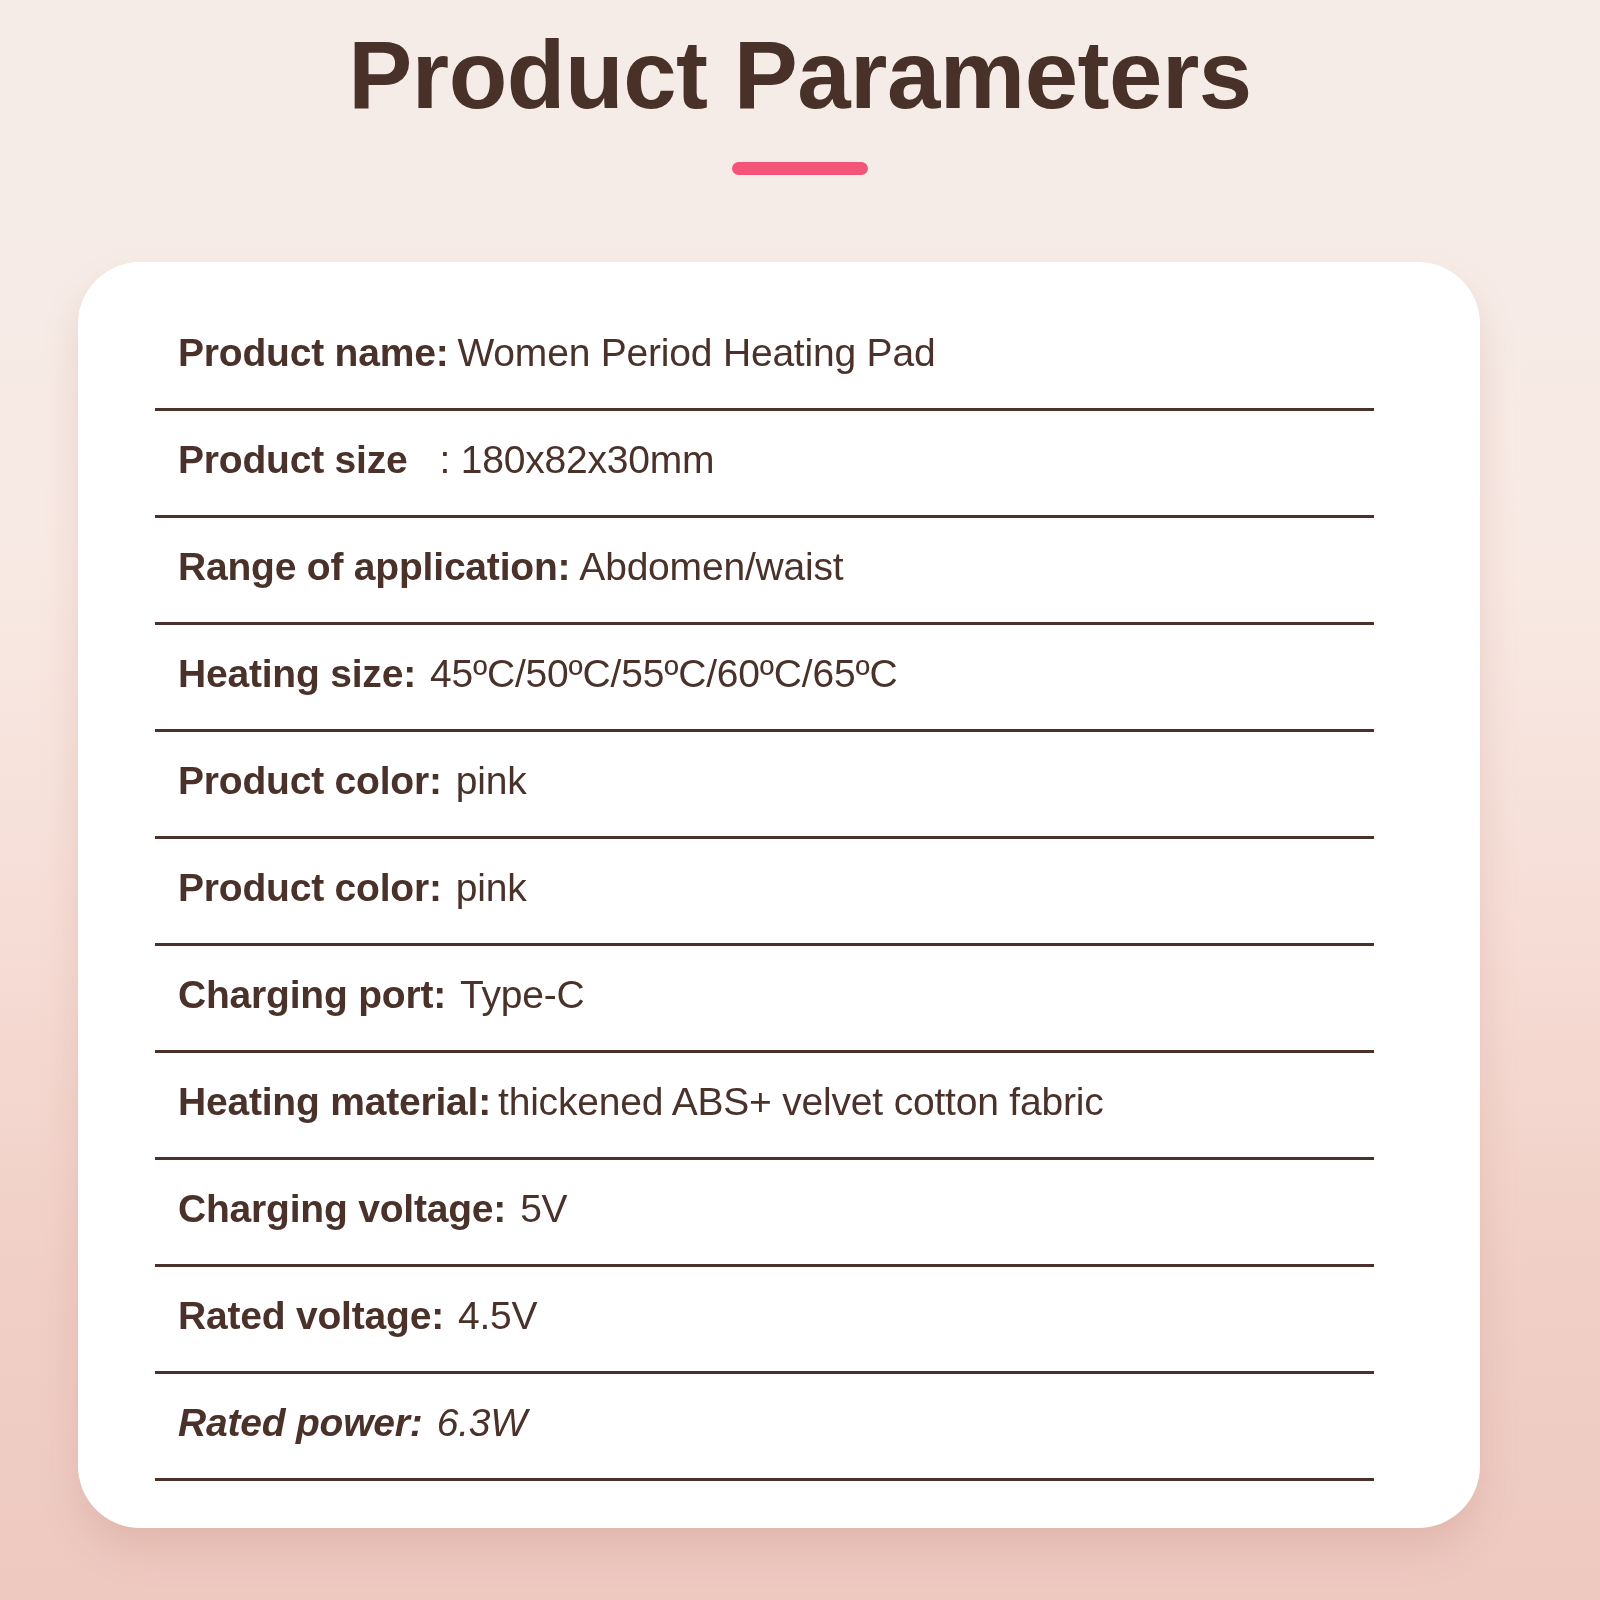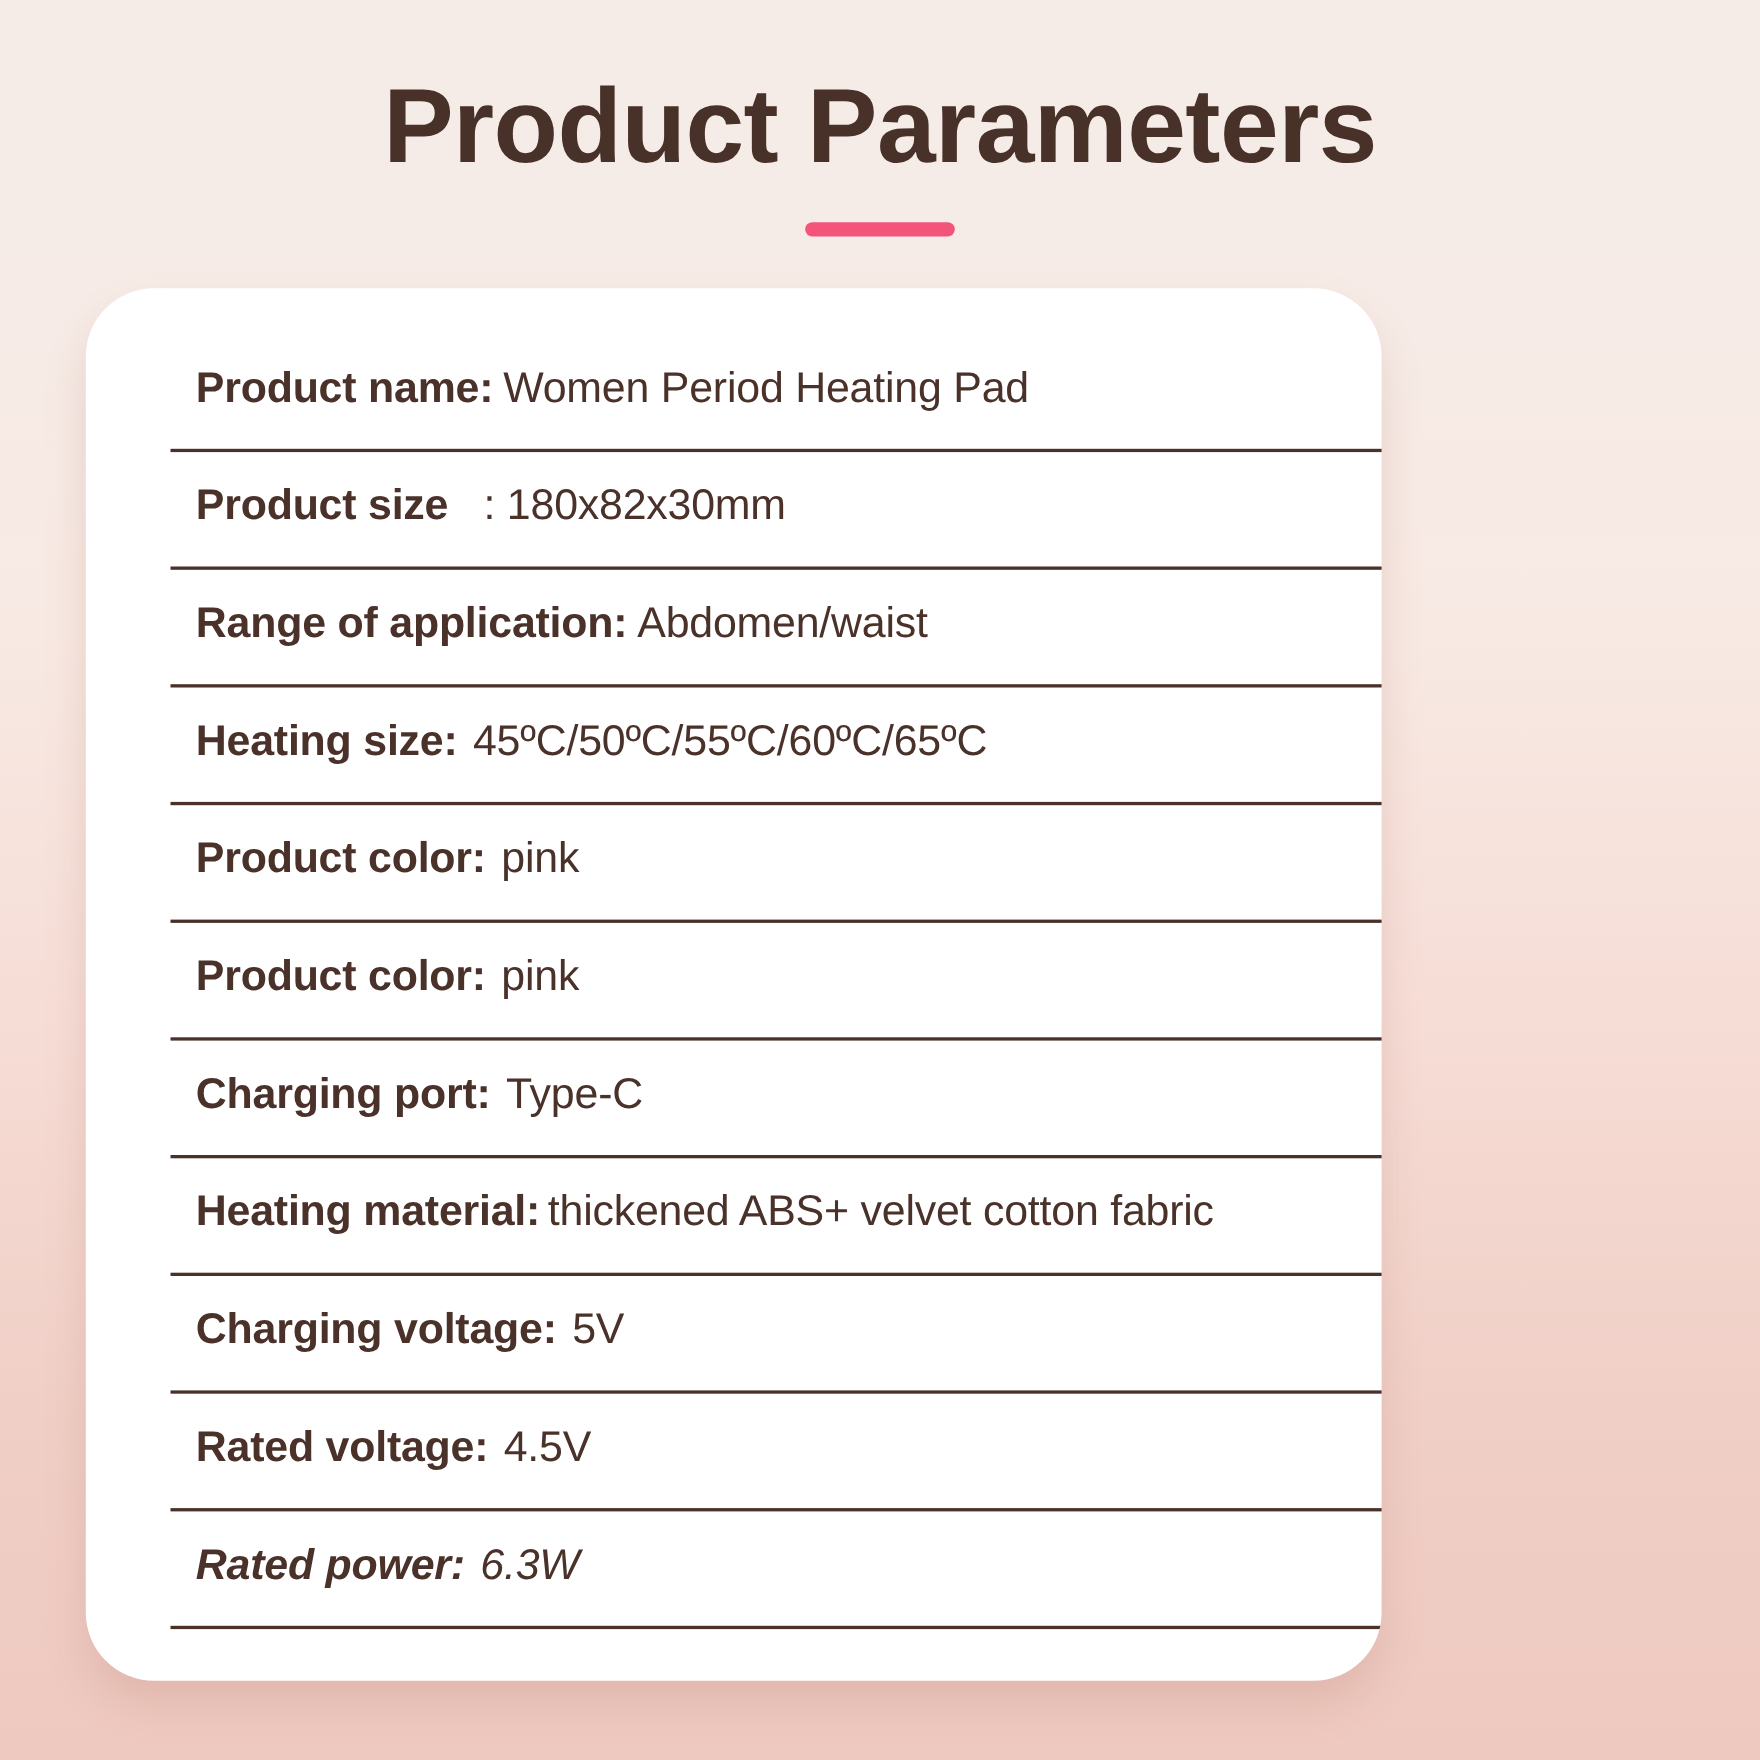--- a/index.html
+++ b/index.html
@@ -30,42 +30,42 @@
   
   .header {
     position: absolute;
     left: 0;
     top: 0;
     width: 1600px;
     text-align: center;
   }
   .page-title {
     margin: 0;
-    padding-top: 64px;
+    padding-top: 24px;
     font-size: 96px;
     line-height: 1.06;
     font-weight: 700;
     letter-spacing: -0.5px;
     color: #483129;
     font-family: "Liberation Sans", sans-serif;
   }
   .title-underline {
     width: 136px;
     height: 13px;
     margin: 36px auto 0 auto;
     border-radius: 7px;
     background: #f2547a;
   }
 
   
   .card {
     position: absolute;
     left: 78px;
     top: 262px;
-    width: 1178px;
+    width: 1402px;
     height: 1266px;
     background: #ffffff;
     border-radius: 62px;
     box-shadow: 0 22px 38px rgba(175, 110, 95, 0.20);
     box-sizing: border-box;
     overflow: hidden;
   }
 
   .spec-table {
     position: absolute;

